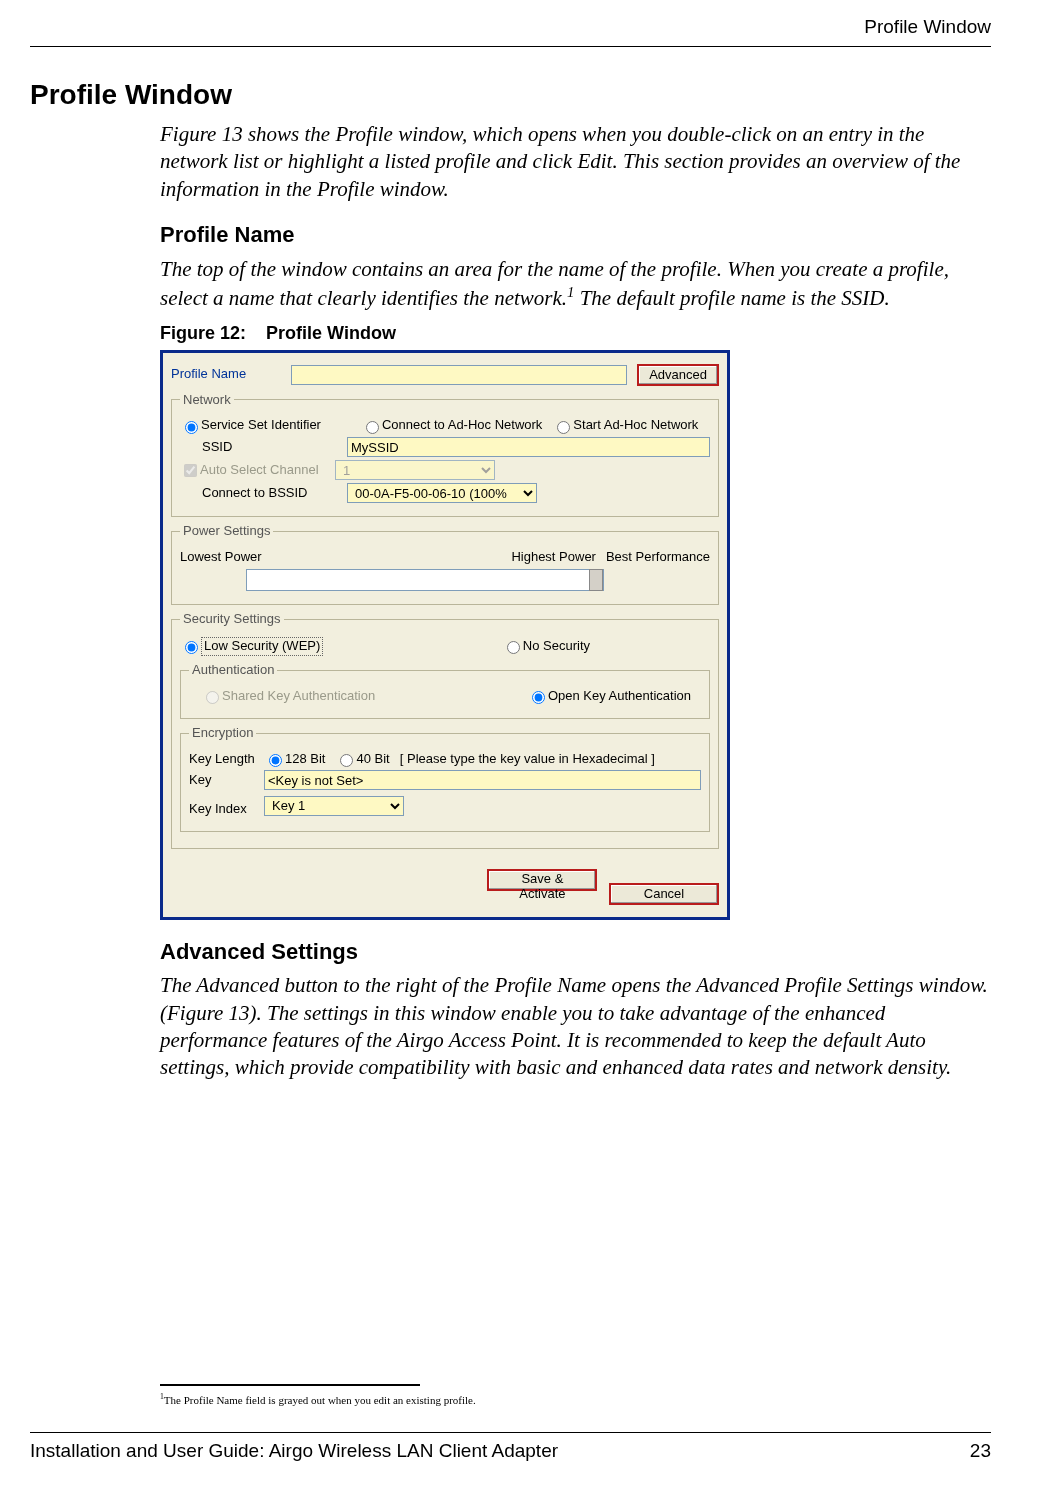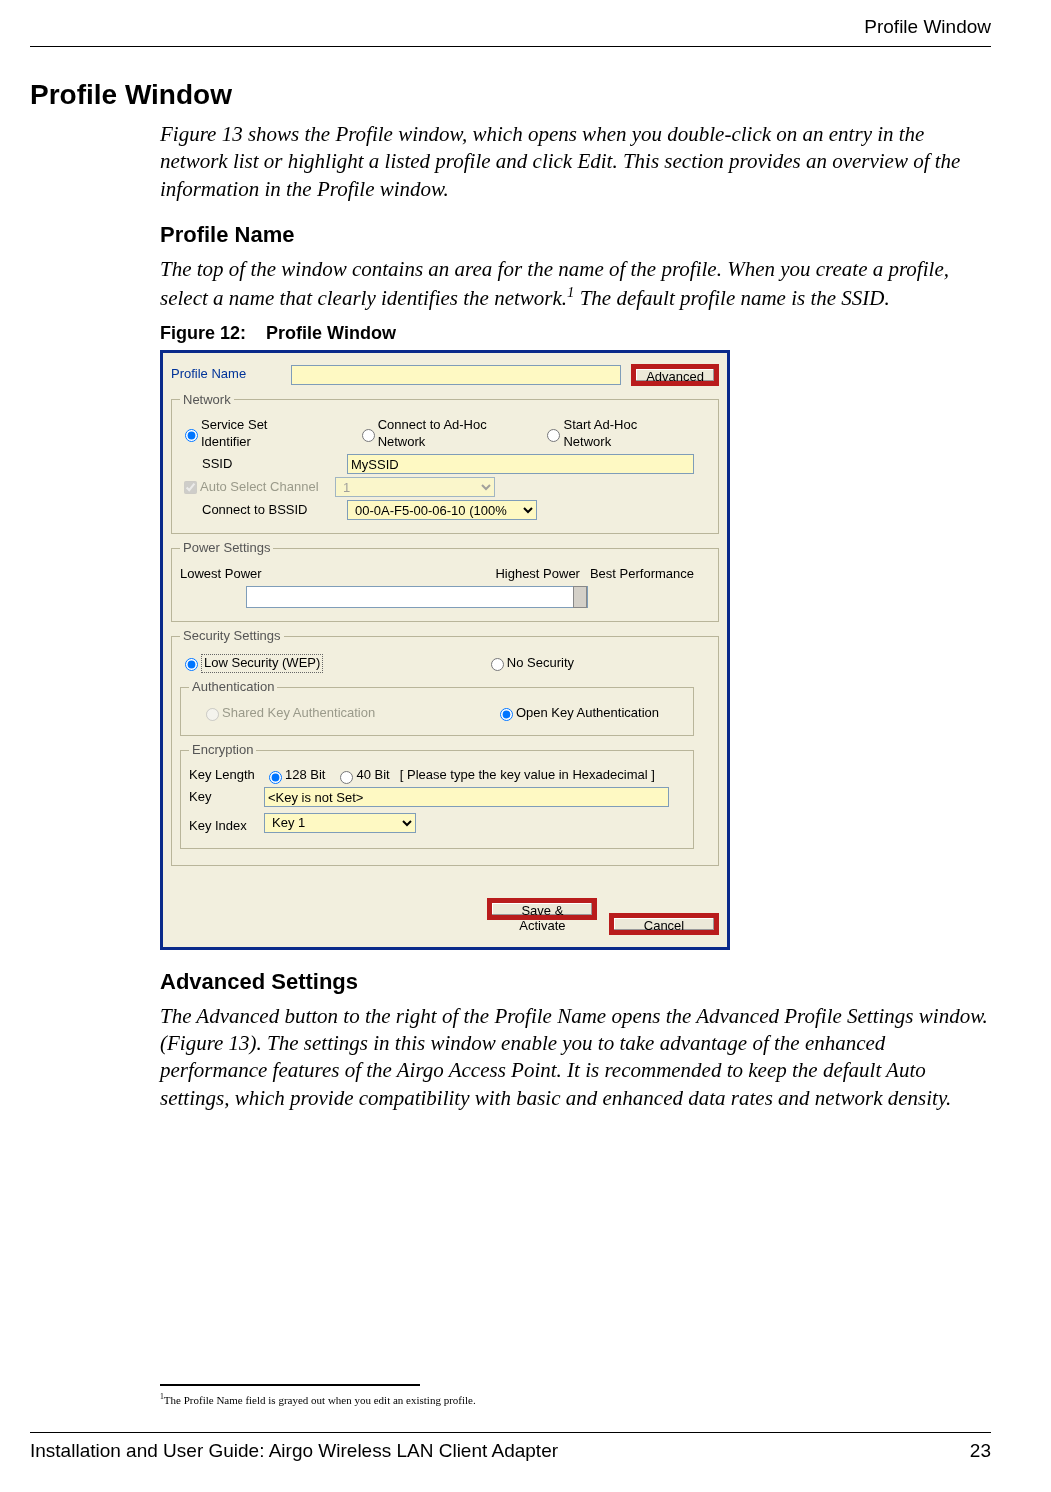--- a/index.html
+++ b/index.html
@@ -62,42 +62,42 @@
     box-sizing: border-box;
   }
   .shot .row { display:flex; align-items:center; margin:3px 0; }
   .shot .lbl { flex:0 0 auto; }
   .shot input[type=text], .shot select, .shot .txtbox {
     background:#fef9c3; border:1px solid #7f9db9; height:20px;
     font-family: Tahoma, Arial, sans-serif; font-size:13px;
     padding:0 3px; box-sizing:border-box;
   }
   .shot .btn {
-    background:#ece9d8; border:5px solid #b91c1c; height:22px;
+    background:#ece9d8; border:2px solid #b91c1c; height:22px;
     font-family: Tahoma, Arial, sans-serif; font-size:13px;
     padding: 0 10px; box-shadow: inset -1px -1px 0 #999, inset 1px 1px 0 #fff;
   }
   .shot fieldset {
-    border:1px solid #b9b59a; margin:6px 0; padding:6px 24px 10px 8px;
+    border:1px solid #b9b59a; margin:6px 0; padding:6px 8px 10px 8px;
     position:relative;
   }
   .shot legend { font-size:13px; color:#555; padding:0 3px; background:#f2efde; }
   .shot .radio, .shot .chk { margin-right:3px; vertical-align:middle; }
   .shot .r { display:inline-flex; align-items:center; margin-right:10px; }
   .shot .disabled { color:#9a9a8a; }
   .shot .slider-track {
     background:#fff; height:20px; border:1px solid #7f9db9; position:relative;
     flex:1; margin:0 6px;
   }
   .shot .slider-thumb {
     position:absolute; right:0; top:-1px; width:12px; height:20px;
     background:#d4d0c8; border:1px solid #888;
   }
   .shot .dotted { border:1px dotted #666; padding:0 2px; }
-  .shot .bottom-btns { text-align:right; margin-top:32px; }
+  .shot .bottom-btns { text-align:right; margin-top:20px; }
   .shot .bottom-btns .btn { width:110px; margin-left:8px; }
 
   .footnote-rule {
     width: 260px; border:none; border-top:2px solid #000;
     margin: 0 0 6px 130px;
   }
   .footnote {
     font-size:11px; margin-left:130px;
   }
   .footer-line {
@@ -227,21 +227,21 @@
                 <span>40 Bit</span>
               </span>
             <span>[ Please type the key value in Hexadecimal ]</span>
           </div>
           <div class="row">
             <span class="lbl" style="width:75px;">Key</span>
             <input type="text" style="flex: 1 1 0%;" value="&lt;Key is not Set&gt;">
           </div>
           <div class="row">
             <span class="lbl" style="width:75px;margin-top:8px;">Key Index</span>
-            <select style="width:152px;"><option>Key 1</option></select>
+            <select style="width:140px;"><option>Key 1</option></select>
           </div>
         </fieldset>
       </fieldset>
 
       <div class="bottom-btns">
         <button class="btn">Save &amp; Activate</button>
         <button class="btn">Cancel</button>
       </div>
     </div>
 

